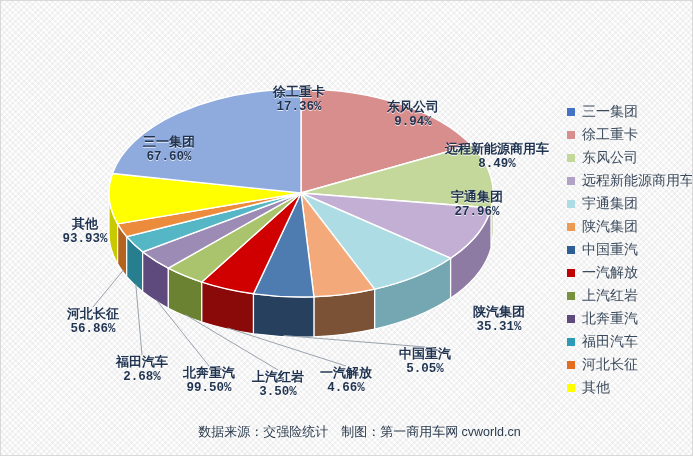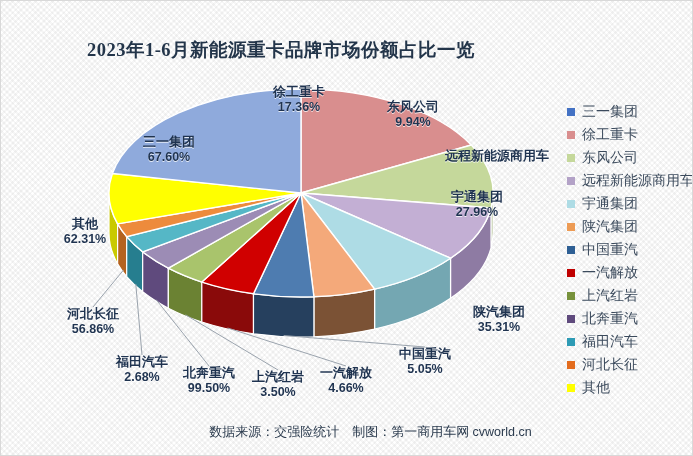--- a/index.html
+++ b/index.html
@@ -36,50 +36,49 @@
     position:absolute;
     font-family:"Liberation Serif","DejaVu Serif",serif;
     color:#1f3350;
     font-weight:bold;
     text-align:center;
     line-height:1.12;
     white-space:nowrap;
     text-shadow:0 1px 0 rgba(255,255,255,0.75);
   }
   .seg-label .nm{display:block;font-size:13px;}
-  .seg-label .pc{display:block;font-size:12.5px;font-family:Liberation Sans, sans-serif;}
+  .seg-label .pc{display:block;font-size:12.5px;font-family:Liberation Mono, monospace;}
 
   #legend{
     position:absolute;left:560px;top:99px;width:133px;
   }
   .legend-row{
     display:flex;align-items:center;height:23px;
   }
   .legend-swatch{
     width:8px;height:8px;flex:0 0 8px;margin-right:7px;margin-left:6px;
   }
   .legend-text{
     font-family:"Liberation Serif","DejaVu Serif",serif;
     font-size:14px;color:#3b4a5c;white-space:nowrap;
   }
   #footer{
-    position:absolute;left:11px;bottom:14px;width:597px;
+    position:absolute;left:0;bottom:14px;width:597px;
     text-align:center;
     font-family:"Liberation Serif","DejaVu Serif",serif;
     font-size:13px;color:#2b3b4e;
     padding-left:120px;box-sizing:border-box;
   }
   #footer .site{font-family:"Liberation Sans","DejaVu Sans",sans-serif;font-size:12.5px;}
 </style>
 </head>
 <body>
 
 <div id="page">
 
-  <div id="title">2023年1-6月新能源重卡品牌市场份额占比一览</div>
 
   <div id="chart-area">
     <svg class="pie" id="pie-svg" width="560" height="420" viewBox="0 0 560 420">
         <g>
           <path d="M 492 192 A 192 104 0 0 1 489.99861477170896 206.97712138543423 L 489.99861477170896 246.97712138543423 A 192 104 0 0 0 492 232 Z" fill="#93A86A" stroke="#ffffff" stroke-width="1.2"></path>
           <path d="M 116.63020934750182 222.82992264508667 A 192 104 0 0 1 108 192 L 108 232 A 192 104 0 0 0 116.63020934750182 262.82992264508664 Z" fill="#C9C900" stroke="#ffffff" stroke-width="1.2"></path>
           <path d="M 125.71234693609694 235.62960744973475 A 192 104 0 0 1 116.63020934750182 222.82992264508667 L 116.63020934750182 262.82992264508664 A 192 104 0 0 0 125.71234693609694 275.62960744973475 Z" fill="#B4631F" stroke="#ffffff" stroke-width="1.2"></path>
           <path d="M 489.99861477170896 206.97712138543423 A 192 104 0 0 1 449.5404552945888 257.2290199737321 L 449.5404552945888 297.2290199737321 A 192 104 0 0 0 489.99861477170896 246.97712138543423 Z" fill="#8E7BA3" stroke="#ffffff" stroke-width="1.2"></path>
           <path d="M 141.67672113711333 250.83442446975195 A 192 104 0 0 1 125.71234693609694 235.62960744973475 L 125.71234693609694 275.62960744973475 A 192 104 0 0 0 141.67672113711333 290.834424469752 Z" fill="#267E8F" stroke="#ffffff" stroke-width="1.2"></path>
           <path d="M 167.3408866518723 267.1835667914771 A 192 104 0 0 1 141.67672113711333 250.83442446975195 L 141.67672113711333 290.834424469752 A 192 104 0 0 0 167.3408866518723 307.1835667914771 Z" fill="#5F4A7D" stroke="#ffffff" stroke-width="1.2"></path>
@@ -119,20 +118,21 @@
         <div class="seg-label" style="left: 298px; top: 98px; transform: translate(-50%, -50%);">
           <span class="nm">徐工重卡</span>
           <span class="pc">17.36%</span>
         </div>
         <div class="seg-label" style="left: 412px; top: 113px; transform: translate(-50%, -50%);">
           <span class="nm">东风公司</span>
           <span class="pc">9.94%</span>
         </div>
         <div class="seg-label" style="left: 496px; top: 155px; transform: translate(-50%, -50%);">
           <span class="nm">远程新能源商用车</span>
+          <span class="pc">8.49%</span>
         </div>
         <div class="seg-label" style="left: 476px; top: 203px; transform: translate(-50%, -50%);">
           <span class="nm">宇通集团</span>
           <span class="pc">27.96%</span>
         </div>
         <div class="seg-label" style="left: 498px; top: 318px; transform: translate(-50%, -50%);">
           <span class="nm">陕汽集团</span>
           <span class="pc">35.31%</span>
         </div>
         <div class="seg-label" style="left: 424px; top: 360px; transform: translate(-50%, -50%);">
@@ -154,21 +154,21 @@
         <div class="seg-label" style="left: 141px; top: 368px; transform: translate(-50%, -50%);">
           <span class="nm">福田汽车</span>
           <span class="pc">2.68%</span>
         </div>
         <div class="seg-label" style="left: 92px; top: 320px; transform: translate(-50%, -50%);">
           <span class="nm">河北长征</span>
           <span class="pc">56.86%</span>
         </div>
         <div class="seg-label" style="left: 84px; top: 230px; transform: translate(-50%, -50%);">
           <span class="nm">其他</span>
-          <span class="pc">62.31%</span>
+          <span class="pc">93.93%</span>
         </div>
       </div>
   </div>
 
   <div id="legend">
       <div class="legend-row">
         <span class="legend-swatch" style="background: rgb(68, 114, 196);"></span>
         <span class="legend-text">三一集团</span>
       </div>
       <div class="legend-row">

